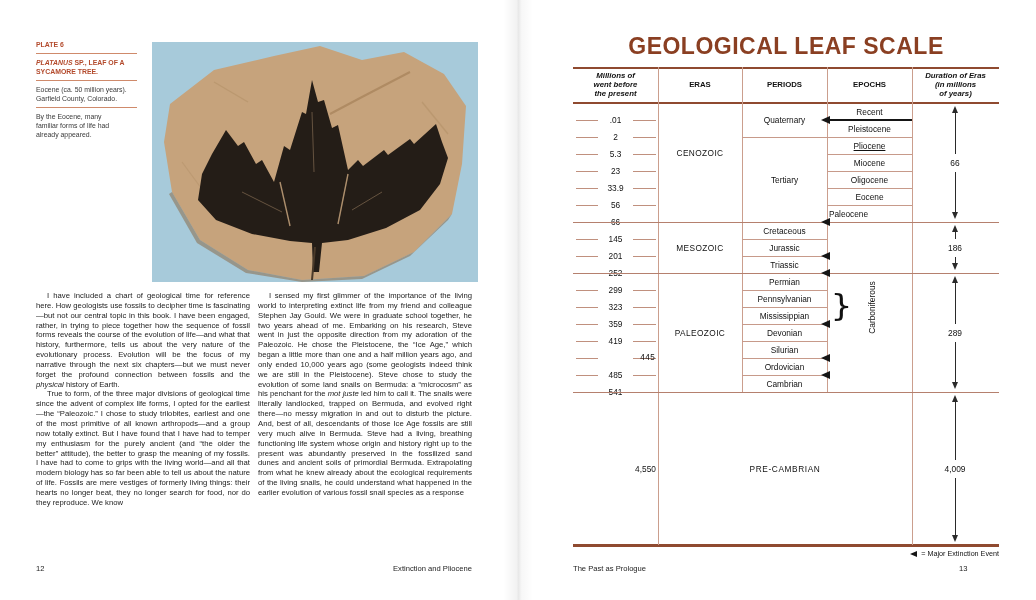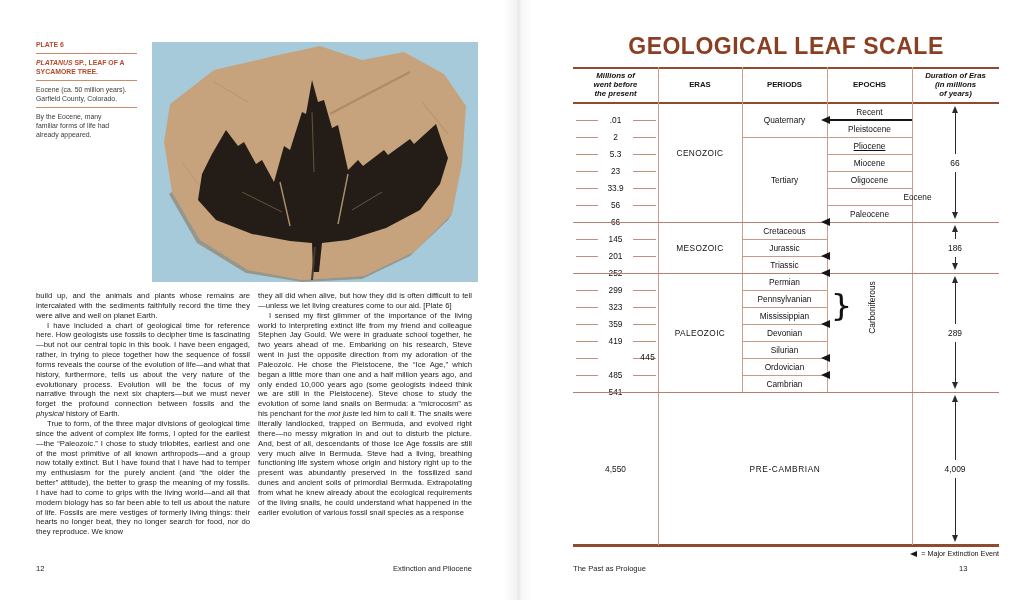--- a/index.html
+++ b/index.html
@@ -84,26 +84,24 @@
       <path d="M128,140 L138,184" stroke="#c6a37c" stroke-width="1.4" opacity="0.85" fill="none"></path>
       <path d="M196,132 L186,182" stroke="#c6a37c" stroke-width="1.4" opacity="0.85" fill="none"></path>
       <path d="M160,70 L162,130" stroke="#c6a37c" stroke-width="0.8" opacity="0.5" fill="none"></path>
       <path d="M90,150 L130,170" stroke="#c6a37c" stroke-width="0.9" opacity="0.45" fill="none"></path>
       <path d="M230,150 L200,168" stroke="#c6a37c" stroke-width="0.9" opacity="0.45" fill="none"></path>
       <path d="M163,205 L160,238" stroke="#4a3a2a" stroke-width="2" fill="none"></path>
     </svg>
   </div>
 
   <div class="abs textcol" id="col1">
-      <div class="para"><span>build up, and the animals and plants whose remains are intercalated with the sediments faithfully record the time they were alive and well on planet Earth.</span></div>
       <div class="para ind"><span>I have included a chart of geological time for reference here. How geologists use fossils to decipher time is fascinating—but not our central topic in this book. I have been engaged, rather, in trying to piece together how the sequence of fossil forms reveals the course of the evolution of life—and what that history, furthermore, tells us about the very nature of the evolutionary process. Evolution will be the focus of my narrative through the next six chapters—but we must never forget the profound connection between fossils and the </span><em>physical</em><span> history of Earth.</span></div>
       <div class="para ind"><span>True to form, of the three major divisions of geological time since the advent of complex life forms, I opted for the earliest—the “Paleozoic.” I chose to study trilobites, earliest and one of the most primitive of all known arthropods—and a group now totally extinct. But I have found that I have had to temper my enthusiasm for the purely ancient (and “the older the better” attitude), the better to grasp the meaning of my fossils. I have had to come to grips with the living world—and all that modern biology has so far been able to tell us about the nature of life. Fossils are mere vestiges of formerly living things: their hearts no longer beat, they no longer search for food, nor do they reproduce. We know</span></div>
     </div>
   <div class="abs textcol" id="col2">
-      <div class="para"><span>they all did when alive, but how they did is often difficult to tell—unless we let living creatures come to our aid. [Plate 6]</span></div>
       <div class="para ind"><span>I sensed my first glimmer of the importance of the living world to interpreting extinct life from my friend and colleague Stephen Jay Gould. We were in graduate school together, he two years ahead of me. Embarking on his research, Steve went in just the opposite direction from my adoration of the Paleozoic. He chose the Pleistocene, the “Ice Age,” which began a little more than one and a half million years ago, and only ended 10,000 years ago (some geologists indeed think we are still in the Pleistocene). Steve chose to study the evolution of some land snails on Bermuda: a “microcosm” as his penchant for the </span><em>mot juste</em><span> led him to call it. The snails were literally landlocked, trapped on Bermuda, and evolved right there—no messy migration in and out to disturb the picture. And, best of all, descendants of those Ice Age fossils are still very much alive in Bermuda. Steve had a living, breathing functioning life system whose origin and history right up to the present was abundantly preserved in the fossilized sand dunes and ancient soils of primordial Bermuda. Extrapolating from what he knew already about the ecological requirements of the living snails, he could understand what happened in the earlier evolution of various fossil snail species as a response</span></div>
     </div>
 
   <div class="abs footer" style="left:36px;">12</div>
   <div class="abs footer" style="left:258px;width:214px;text-align:right;">Extinction and Pliocene</div>
 
   <div class="abs" id="gutter"></div>
 
   <div class="abs" id="gts-title">GEOLOGICAL LEAF SCALE</div>
 
@@ -208,22 +206,22 @@
       <div class="abs cell" style="left: 742px; top: 307px; width: 85px; height: 17px;">Mississippian</div>
       <div class="abs cell" style="left: 742px; top: 324px; width: 85px; height: 17px;">Devonian</div>
       <div class="abs cell" style="left: 742px; top: 341px; width: 85px; height: 17px;">Silurian</div>
       <div class="abs cell" style="left: 742px; top: 358px; width: 85px; height: 17px;">Ordovician</div>
       <div class="abs cell" style="left: 742px; top: 375px; width: 85px; height: 17px;">Cambrian</div>
       <div class="abs cell" style="left: 827px; top: 103px; width: 85px; height: 17px;">Recent</div>
       <div class="abs cell" style="left: 827px; top: 120px; width: 85px; height: 17px;">Pleistocene</div>
       <div class="abs cell" style="left: 827px; top: 137px; width: 85px; height: 17px; text-decoration: underline;">Pliocene</div>
       <div class="abs cell" style="left: 827px; top: 154px; width: 85px; height: 17px;">Miocene</div>
       <div class="abs cell" style="left: 827px; top: 171px; width: 85px; height: 17px;">Oligocene</div>
-      <div class="abs cell" style="left: 827px; top: 188px; width: 85px; height: 17px; padding-left: 48px;">Eocene</div>
-      <div class="abs cell" style="left: 827px; top: 205px; width: 85px; height: 17px; text-align: right;">Paleocene</div>
+      <div class="abs cell" style="left: 827px; top: 188px; width: 85px; height: 17px;">Eocene</div>
+      <div class="abs cell" style="left: 806px; top: 205px; width: 85px; height: 17px; text-align: right;">Paleocene</div>
       <div class="abs" id="carb-brace" style="left: 832px; top: 289px; height: 34px;">}</div>
       <div class="abs" id="carb-label" style="left: 825px; top: 301px; width: 96px; height: 13px;">Carboniferous</div>
       <div class="abs ext-tri" style="left: 821px; top: 116px;"></div>
       <div class="abs" style="left: 830px; top: 119.3px; width: 82px; height: 1.4px; background: rgb(21, 21, 21);"></div>
       <div class="abs ext-tri" style="left: 821px; top: 218px;"></div>
       <div class="abs ext-tri" style="left: 821px; top: 252px;"></div>
       <div class="abs ext-tri" style="left: 821px; top: 269px;"></div>
       <div class="abs ext-tri" style="left: 821px; top: 320px;"></div>
       <div class="abs ext-tri" style="left: 821px; top: 354px;"></div>
       <div class="abs ext-tri" style="left: 821px; top: 371px;"></div>
@@ -241,21 +239,21 @@
       <div class="abs tri-dn" style="left: 951.5px; top: 382px;"></div>
       <div class="abs vseg" style="left: 954.5px; top: 282px; height: 41.5px;"></div>
       <div class="abs vseg" style="left: 954.5px; top: 341.5px; height: 41.5px;"></div>
       <div class="abs dur-label" style="left: 933px; top: 327.5px; width: 44px;">289</div>
       <div class="abs tri-up" style="left: 951.5px; top: 395px;"></div>
       <div class="abs tri-dn" style="left: 951.5px; top: 535px;"></div>
       <div class="abs vseg" style="left: 954.5px; top: 401px; height: 58.5px;"></div>
       <div class="abs vseg" style="left: 954.5px; top: 477.5px; height: 58.5px;"></div>
       <div class="abs dur-label" style="left: 933px; top: 463.5px; width: 44px;">4,009</div>
       <div class="abs cell" style="left: 658px; top: 392px; width: 254px; height: 153px; letter-spacing: 0.6px;">PRE-CAMBRIAN</div>
-      <div class="abs cell" style="left: 573px; top: 392px; width: 85px; height: 153px;">4,550</div>
+      <div class="abs cell" style="left: 603px; top: 392px; width: 85px; height: 153px;">4,550</div>
     </div>
 
   <div class="abs" id="legend" style="left:869px;top:549px;width:130px;justify-content:flex-end;">
     <span class="ext-tri" style="border-right-width:7px;border-top-width:3.5px;border-bottom-width:3.5px;"></span>
     <span>= Major Extinction Event</span>
   </div>
 
   <div class="abs footer" style="left:573px;">The Past as Prologue</div>
   <div class="abs footer" style="left:959px;width:40px;text-align:left;">13</div>
 

